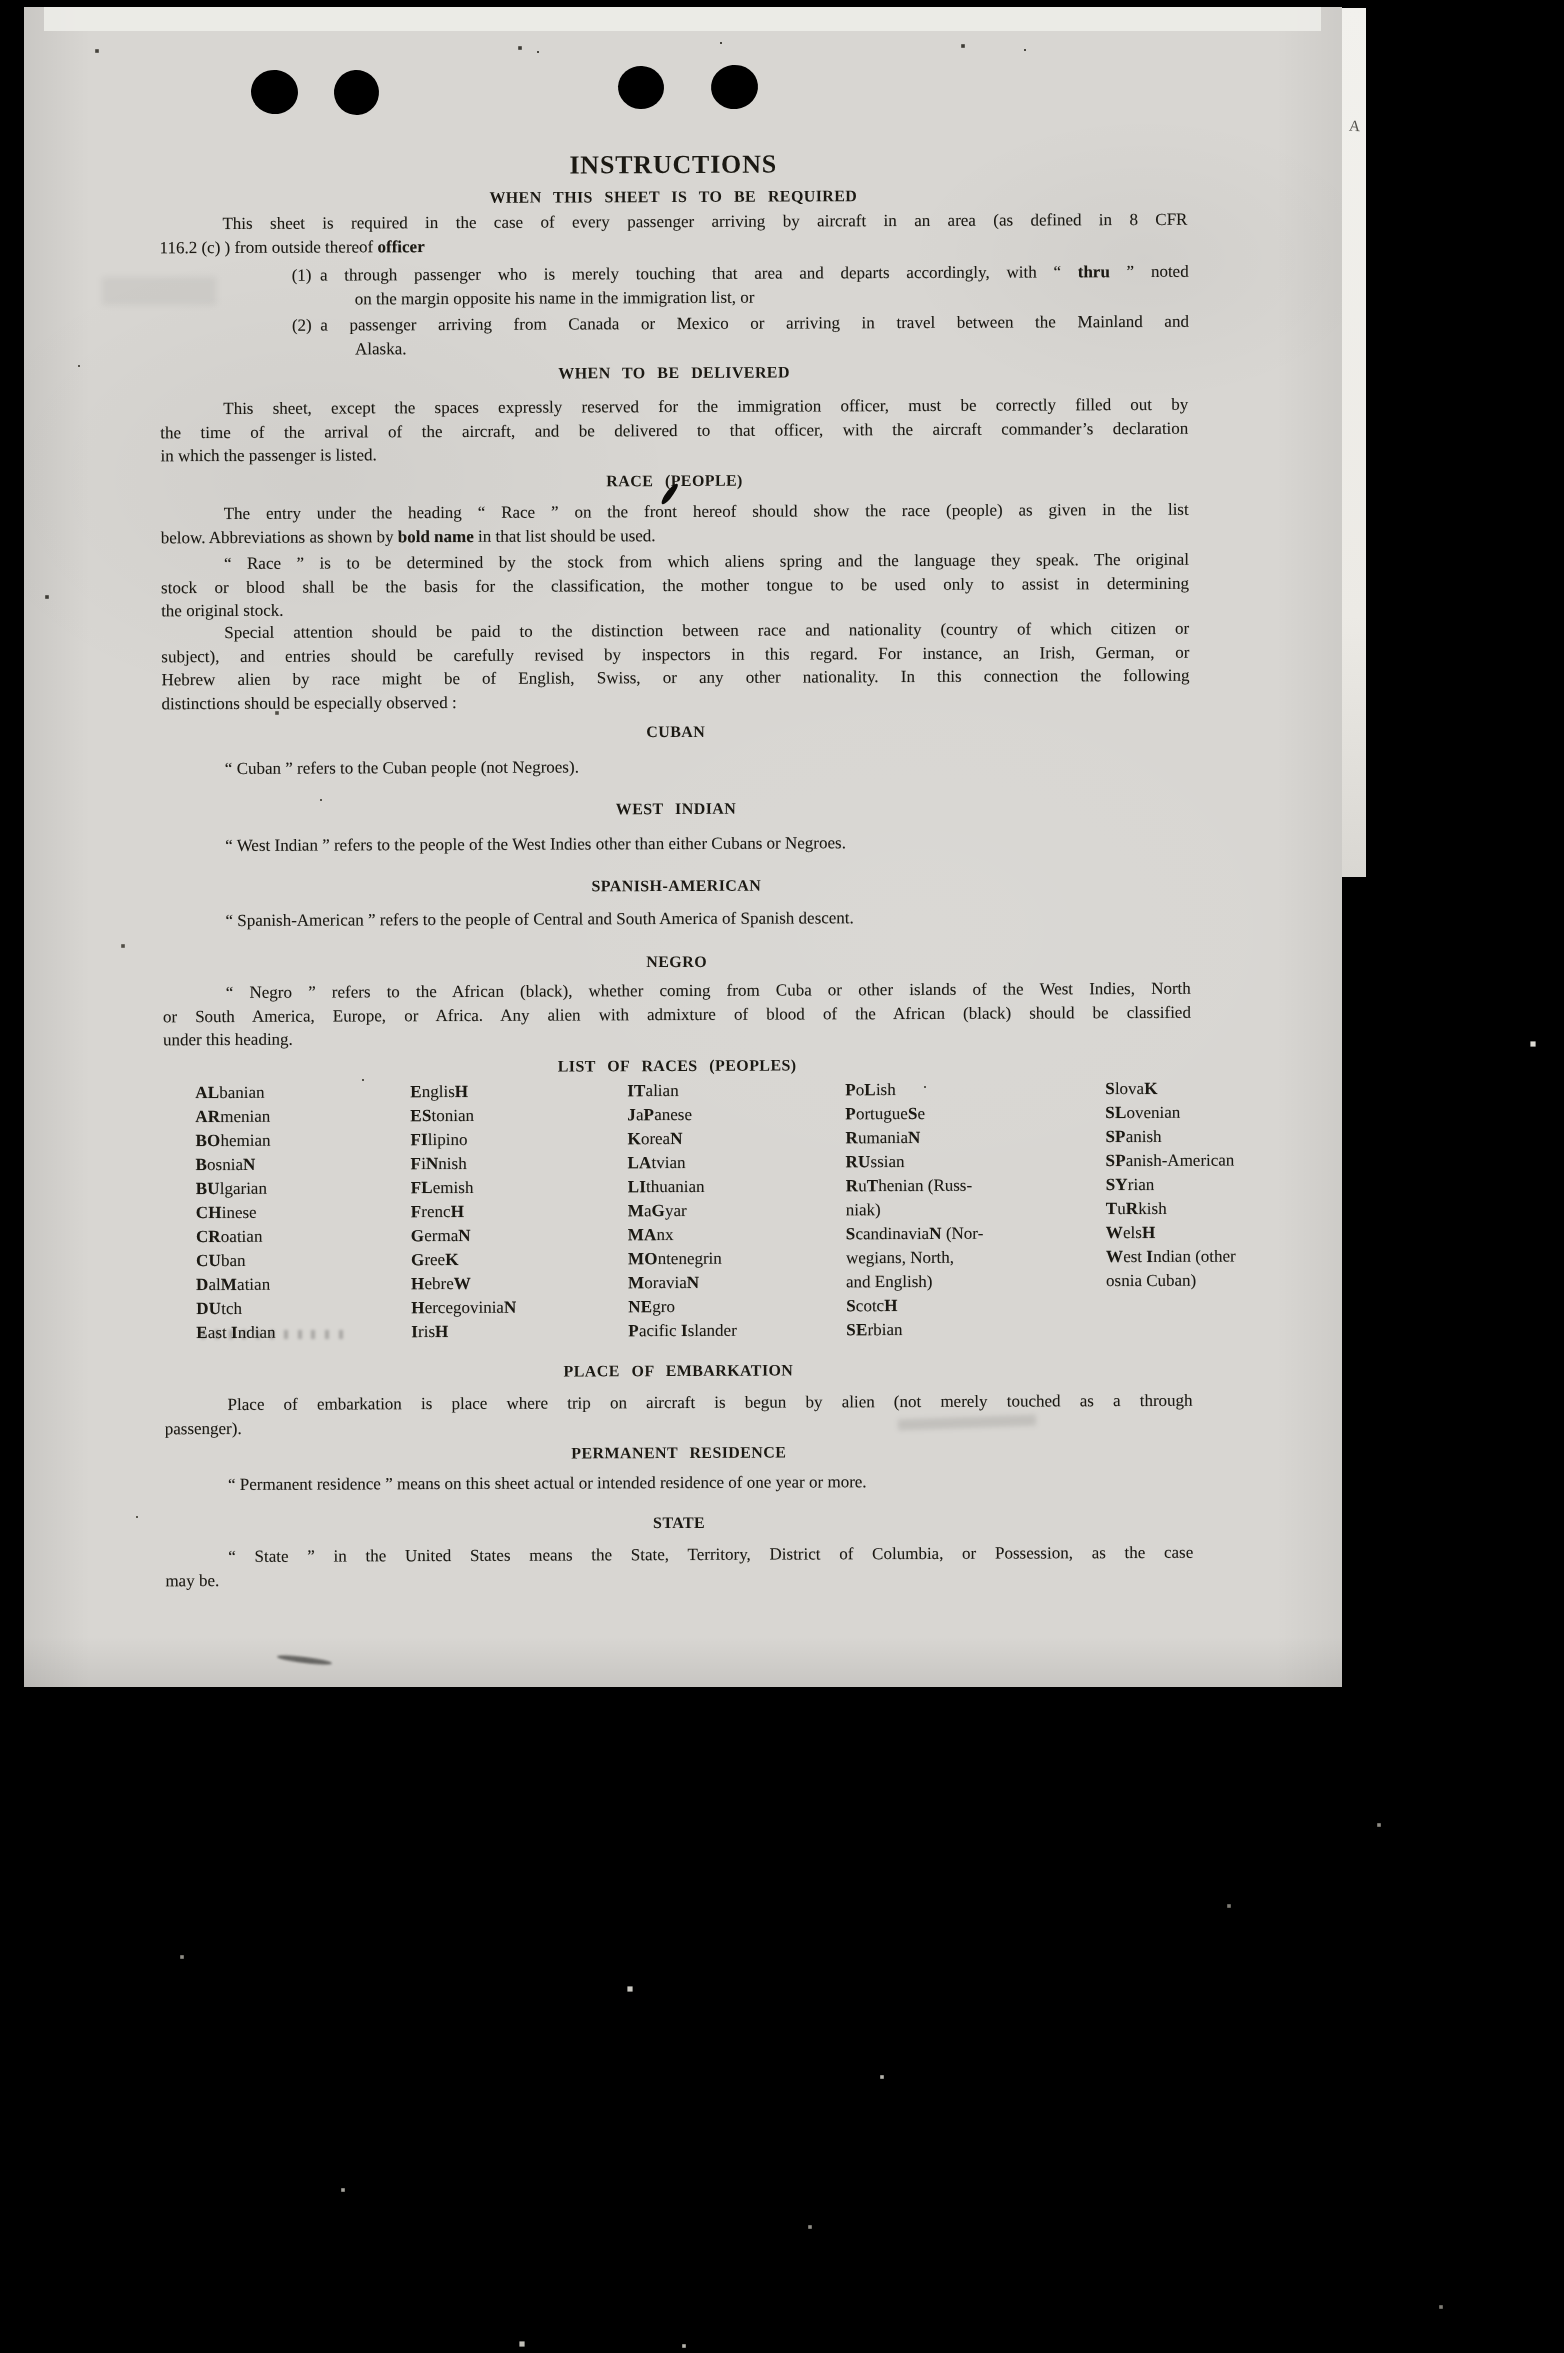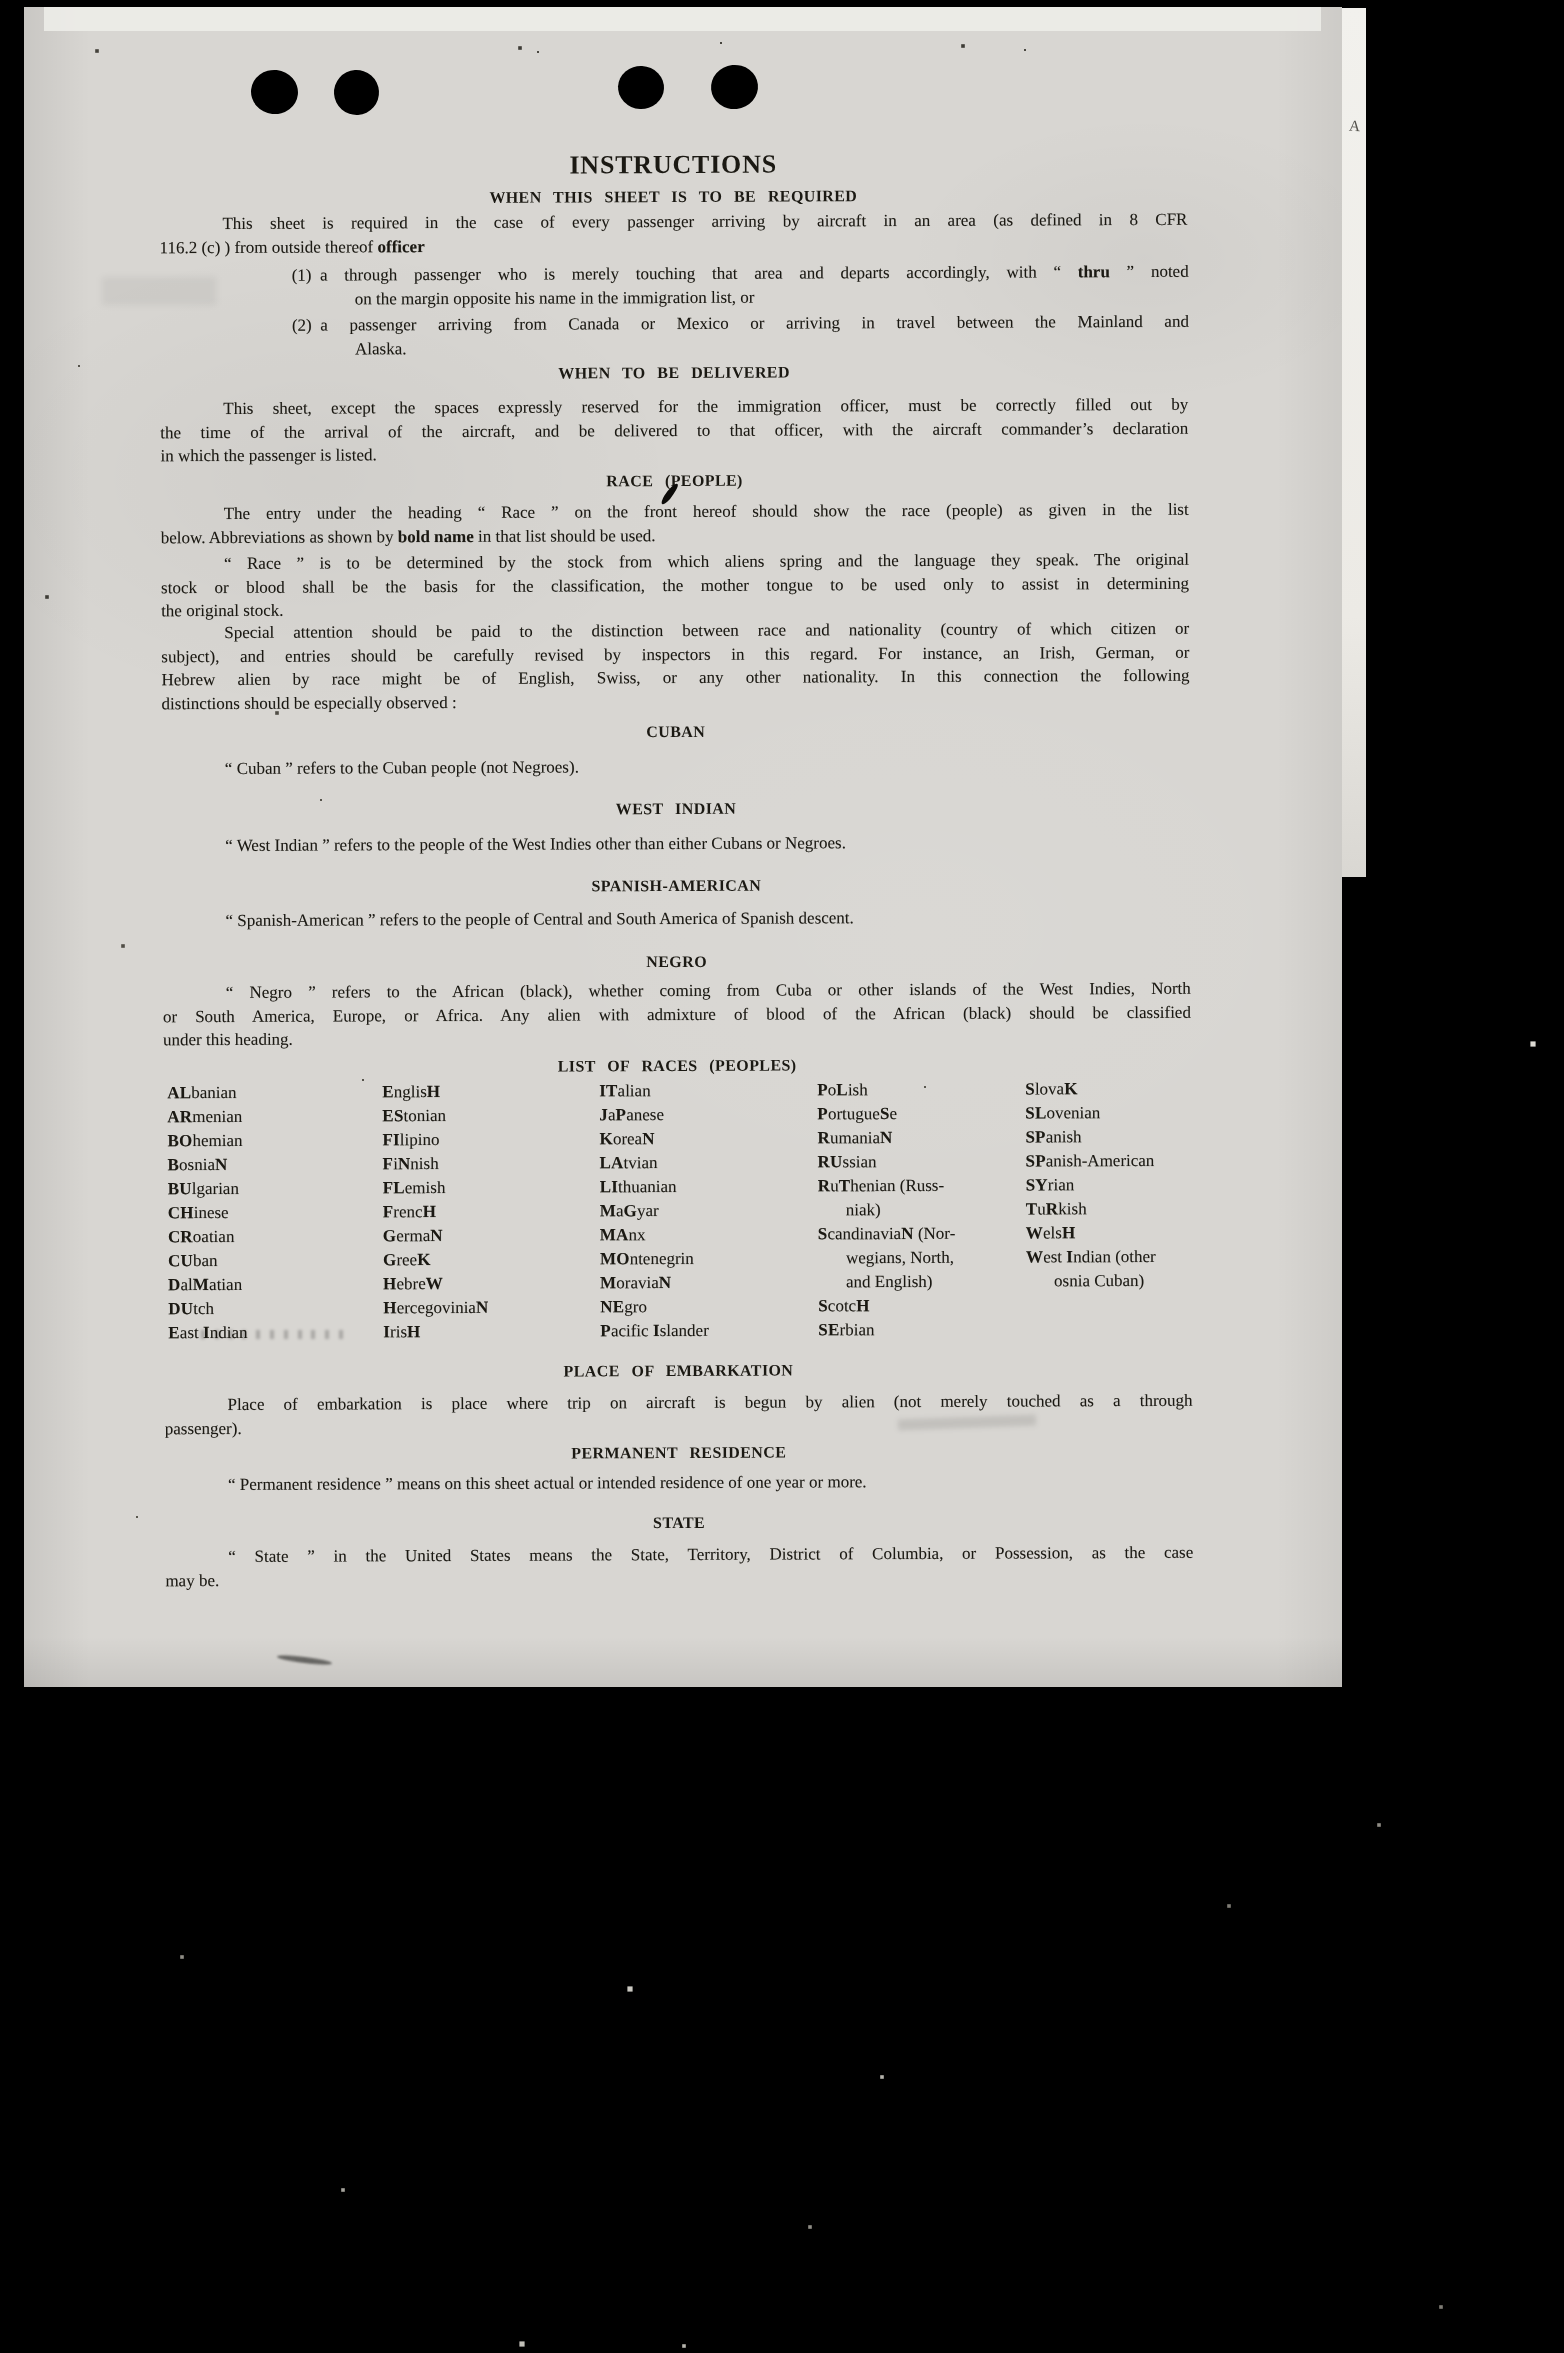--- a/index.html
+++ b/index.html
@@ -58,20 +58,21 @@
   }
   .pline.last{text-align-last:auto;}
   .pline.ind{text-indent:63px;}
   .doc-item .pline.cont{margin-left:63px;}
 
   .races{position:absolute;left:0;width:1564px;}
   .race-col{position:absolute;top:0;}
   .race-line{
     font-size:17px;line-height:24px;white-space:pre;
     text-shadow:0.2px 0.2px 0 rgba(20,18,12,0.25);
+    margin-left:28px;
   }
   .race-line b{letter-spacing:0.2px;}
   .race-line.cont{margin-left:28px;}
 
   .ink-mark{
     position:absolute;left:666px;top:482px;width:7.3px;height:24px;
     background:#0c0b09;border-radius:70% 30% 60% 40%;
     transform:rotate(20deg) skewX(-12deg);
   }
   .margin-mark{
@@ -236,21 +237,21 @@
           <div class="race-line"><b>R</b>umania<b>N</b></div>
           <div class="race-line"><b>RU</b>ssian</div>
           <div class="race-line"><b>R</b>u<b>T</b>henian (Russ-</div>
           <div class="race-line cont">niak)</div>
           <div class="race-line"><b>S</b>candinavia<b>N</b> (Nor-</div>
           <div class="race-line cont">wegians, North,</div>
           <div class="race-line cont">and English)</div>
           <div class="race-line"><b>S</b>cotc<b>H</b></div>
           <div class="race-line"><b>SE</b>rbian</div>
         </div>
-        <div class="race-col" style="left: 1024px;">
+        <div class="race-col" style="left: 1076px;">
           <div class="race-line"><b>S</b>lova<b>K</b></div>
           <div class="race-line"><b>SL</b>ovenian</div>
           <div class="race-line"><b>SP</b>anish</div>
           <div class="race-line"><b>SP</b>anish-American</div>
           <div class="race-line"><b>SY</b>rian</div>
           <div class="race-line"><b>T</b>u<b>R</b>kish</div>
           <div class="race-line"><b>W</b>els<b>H</b></div>
           <div class="race-line"><b>W</b>est <b>I</b>ndian (other</div>
           <div class="race-line cont">osnia Cuban)</div>
         </div>

